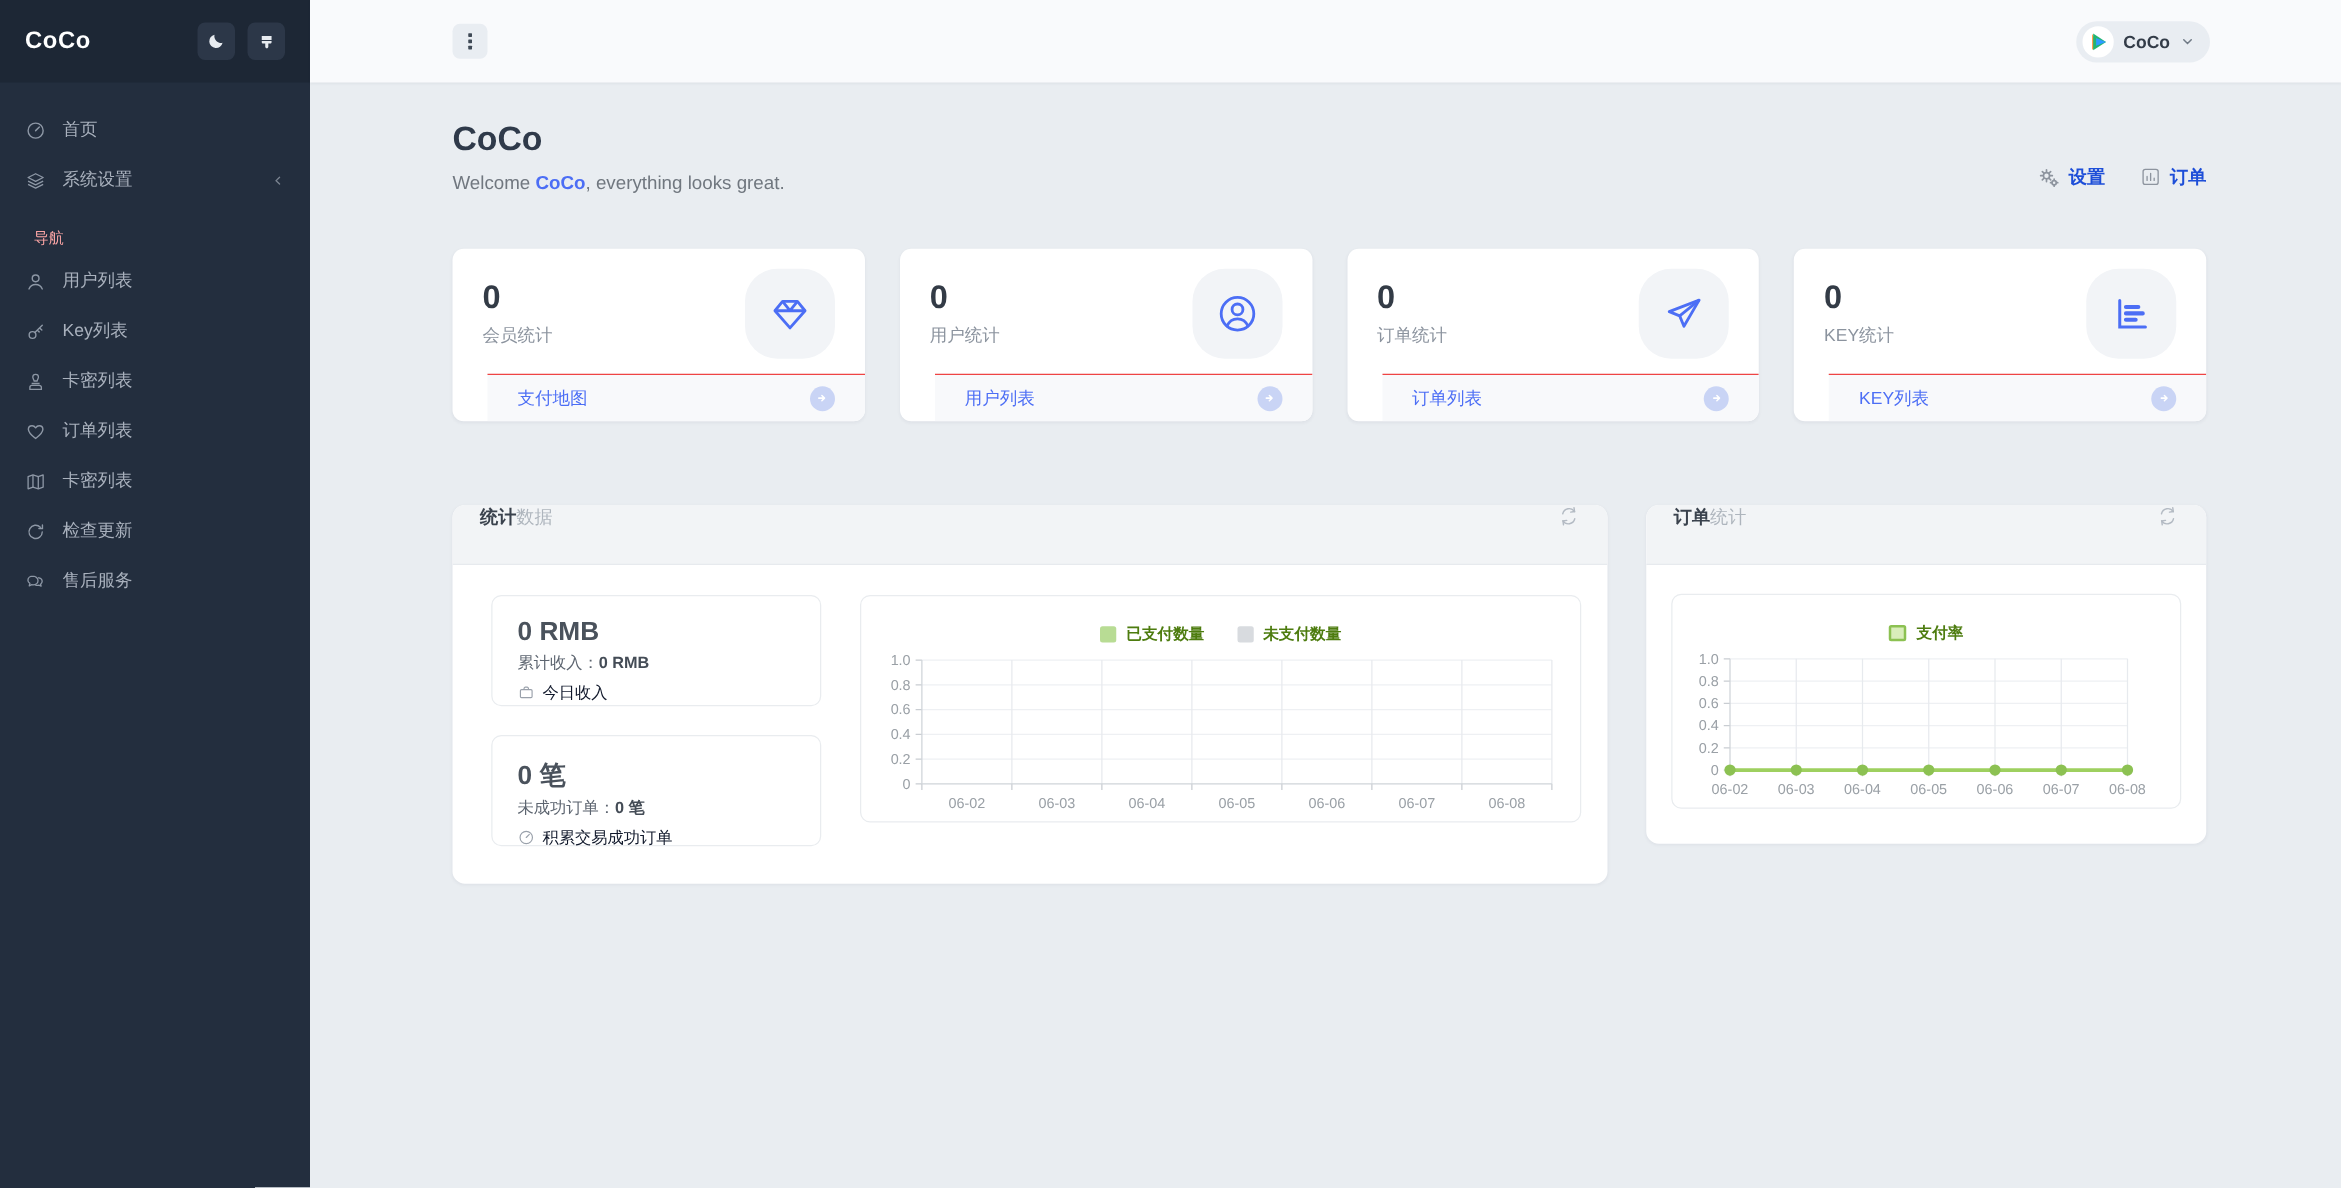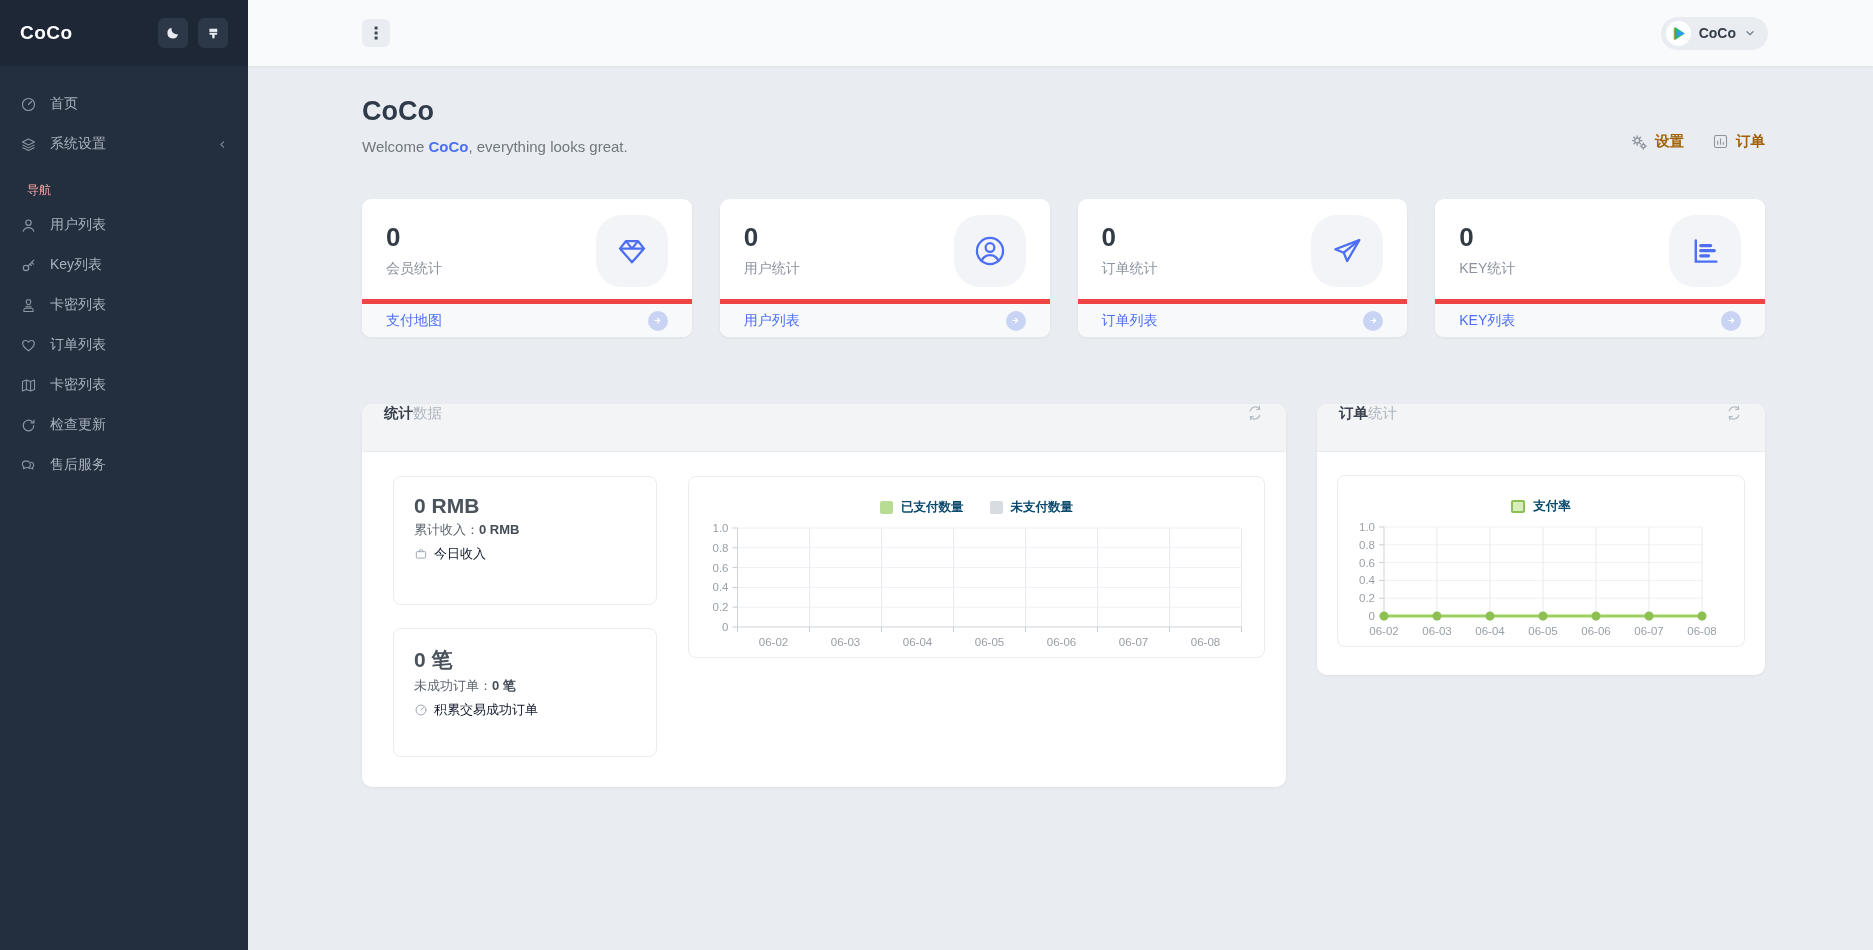--- a/index.html
+++ b/index.html
@@ -32,58 +32,58 @@
   .avatar { width:25px; height:25px; border-radius:50%; background:#fff; display:flex; align-items:center; justify-content:center; overflow:hidden; }
   .user-name { font-size:14px; font-weight:600; color:#333c48; }
 
   .content { padding:30px 108px 0 114px; }
 
   .page-head { display:flex; justify-content:space-between; align-items:flex-end; margin-bottom:44px; }
   .page-title { font-size:27px; font-weight:700; color:#2f3a4a; margin-bottom:11px; }
   .welcome { font-size:15px; color:#70777f; }
   .welcome .wl-user { color:#4c6ef5; font-weight:600; cursor:pointer; }
   .head-actions { display:flex; gap:28px; padding-bottom:4px; }
-  .head-action { display:flex; align-items:center; gap:7px; font-size:14.5px; font-weight:600; color:#a16207; background:none; border:none; cursor:pointer; }
+  .head-action { display:flex; align-items:center; gap:7px; font-size:14.5px; font-weight:600; color:#1d4ed8; background:none; border:none; cursor:pointer; }
   .head-action .hicon { color:#8d949e; }
 
   
   .stats-row { display:grid; grid-template-columns:repeat(4,1fr); gap:28px; margin-bottom:67px; }
   .stat-card { background:#fff; border-radius:9px; box-shadow:0 1px 3px rgba(30,40,60,.06); overflow:hidden; }
   .stat-main { padding:23px 24px 20px; display:flex; justify-content:space-between; align-items:center; height:100px; }
   .stat-value { font-size:26px; font-weight:700; color:#333b46; line-height:1; }
   .stat-label { font-size:14px; color:#8b939e; margin-top:10px; }
   .icon-tile { width:72px; height:72px; border-radius:26px; background:#f2f4f7; display:flex; align-items:center; justify-content:center; color:#4c6ef5; }
-  .stat-footer { background:#f8f9fb; border-top:5px solid #ef4444; height:38px; display:flex; justify-content:space-between; align-items:center; padding:0 24px 0 24px; cursor:pointer; }
+  .stat-footer { background:#f8f9fb; border-top:1px solid #ef4444; height:38px; display:flex; justify-content:space-between; align-items:center; padding:0 24px 0 24px; cursor:pointer;margin-left:28px; }
   .stat-link { font-size:14px; color:#4c6ef5; background:none; border:none; cursor:pointer; }
   .arrow-circle { width:20px; height:20px; border-radius:50%; background:#c9d4f5; display:flex; align-items:center; justify-content:center; color:#fff; }
 
   
   .panels-row { display:flex; gap:31px; align-items:flex-start; }
   .panel { background:#fff; border-radius:10px; box-shadow:0 1px 3px rgba(30,40,60,.06); overflow:hidden; }
   .panel-stats { width:924px; flex:none; }
   .panel-orders { width:448px; flex:none; }
   .panel-header { height:48px; background:#f2f4f6; border-bottom:1px solid #e7eaee; display:flex; align-items:flex-start; justify-content:space-between; padding:0 22px; }
   .ph-title { font-size:14.5px; color:#aeb5bd; }
   .ph-title b { color:#3a424d; font-weight:700; }
   .refresh-btn { background:none; border:none; color:#b3bac3; cursor:pointer; display:flex; }
   .panel-stats .panel-body { display:flex; gap:31px; padding:24px 21px 30px 31px; }
   .mini-col { width:264px; flex:none; }
-  .mini-card { border:1px solid #e9ecef; border-radius:8px; padding:17px 20px; height:129px; }
+  .mini-card { border:1px solid #e9ecef; border-radius:8px; padding:17px 20px; height:89px; }
   .mini-card + .mini-card { margin-top:23px; }
   .mini-value { font-size:21px; font-weight:700; color:#4a525c; }
   .mini-row { font-size:13px; color:#5d6570; margin-top:3px; }
   .mini-row b { color:#444c56; }
   .mini-caption { font-size:13px; color:#0f172a; margin-top:6px; display:flex; align-items:center; gap:6px; }
   .mini-caption .cicon { color:#9aa1ab; }
 
   .chart-box { position:relative; border:1px solid #e9ecef; border-radius:8px; flex:1; height:182px; }
   .panel-orders .panel-body { padding:23px 20px 28px; }
   .panel-orders .chart-box { height:172px; }
   .chart-legend { position:absolute; top:22px; left:0; right:0; display:flex; justify-content:center; gap:26px; }
-  .legend-item { display:flex; align-items:center; gap:8px; font-size:12.5px; font-weight:600; color:#0c4a6e; }
+  .legend-item { display:flex; align-items:center; gap:8px; font-size:12.5px; font-weight:600; color:#4d7c0f; }
   .legend-chip { width:13px; height:13px; border-radius:2px; }
   .chart-svg { position:absolute; inset:0; width:100%; height:100%; }
   .chart-svg text { font-family:"Liberation Sans","DejaVu Sans",sans-serif; }
 </style>
 </head>
 <body>
 
 <aside class="sidebar">
   <div class="sb-header">
     <span class="logo">CoCo</span>

